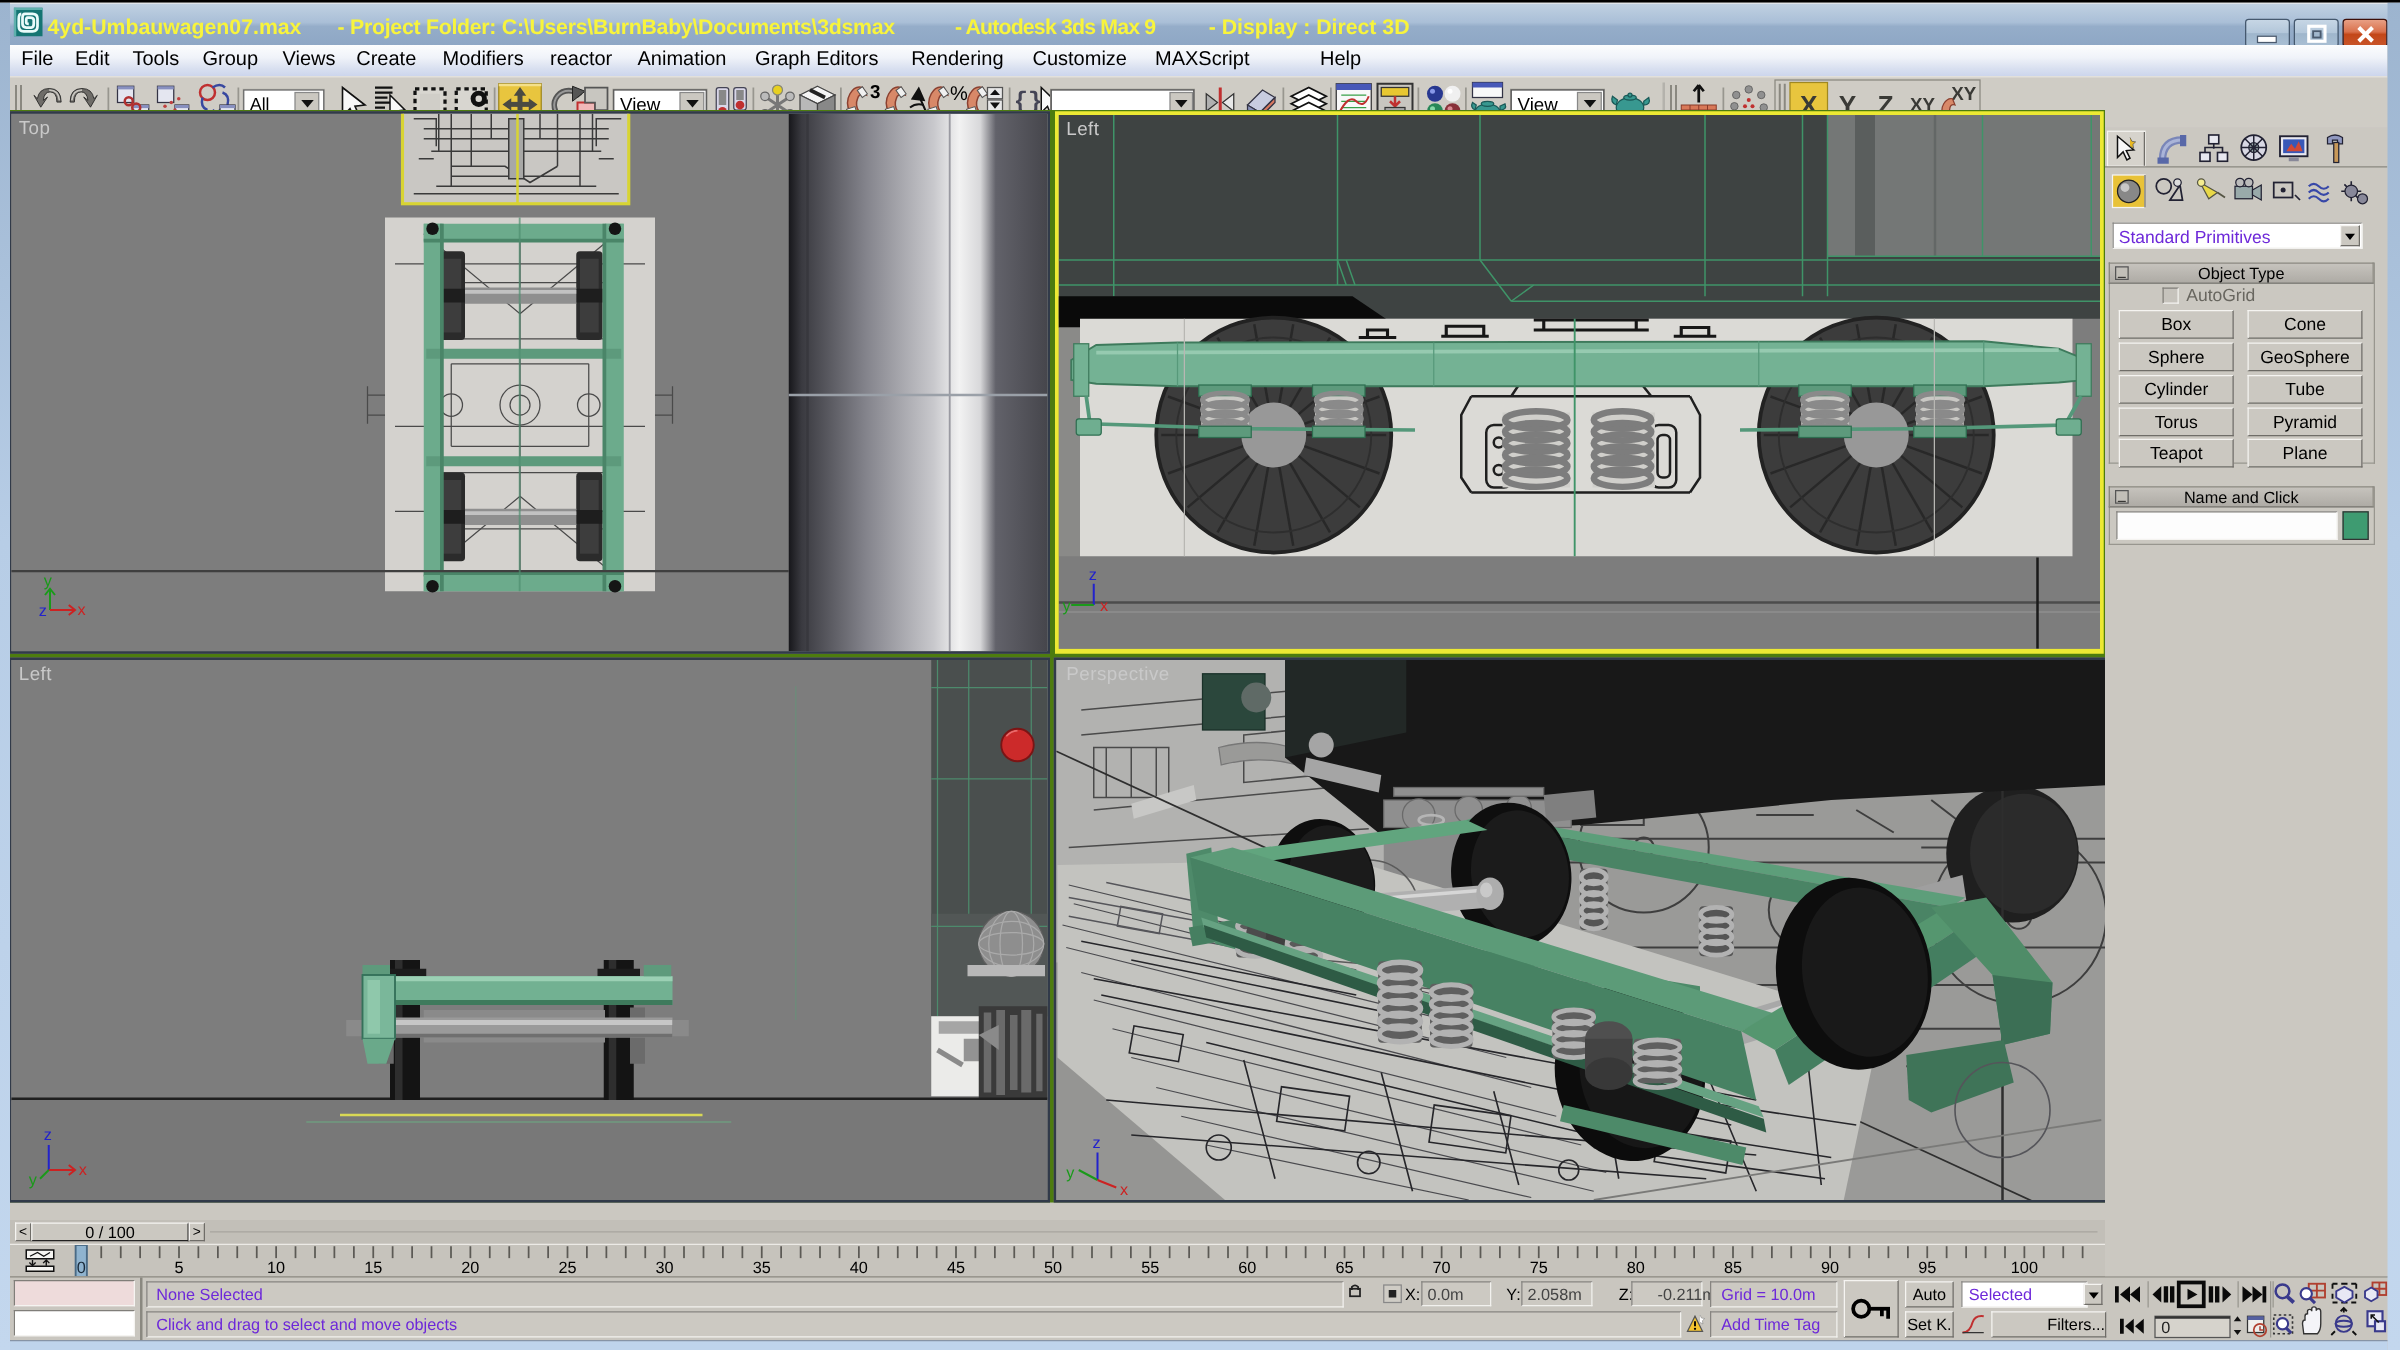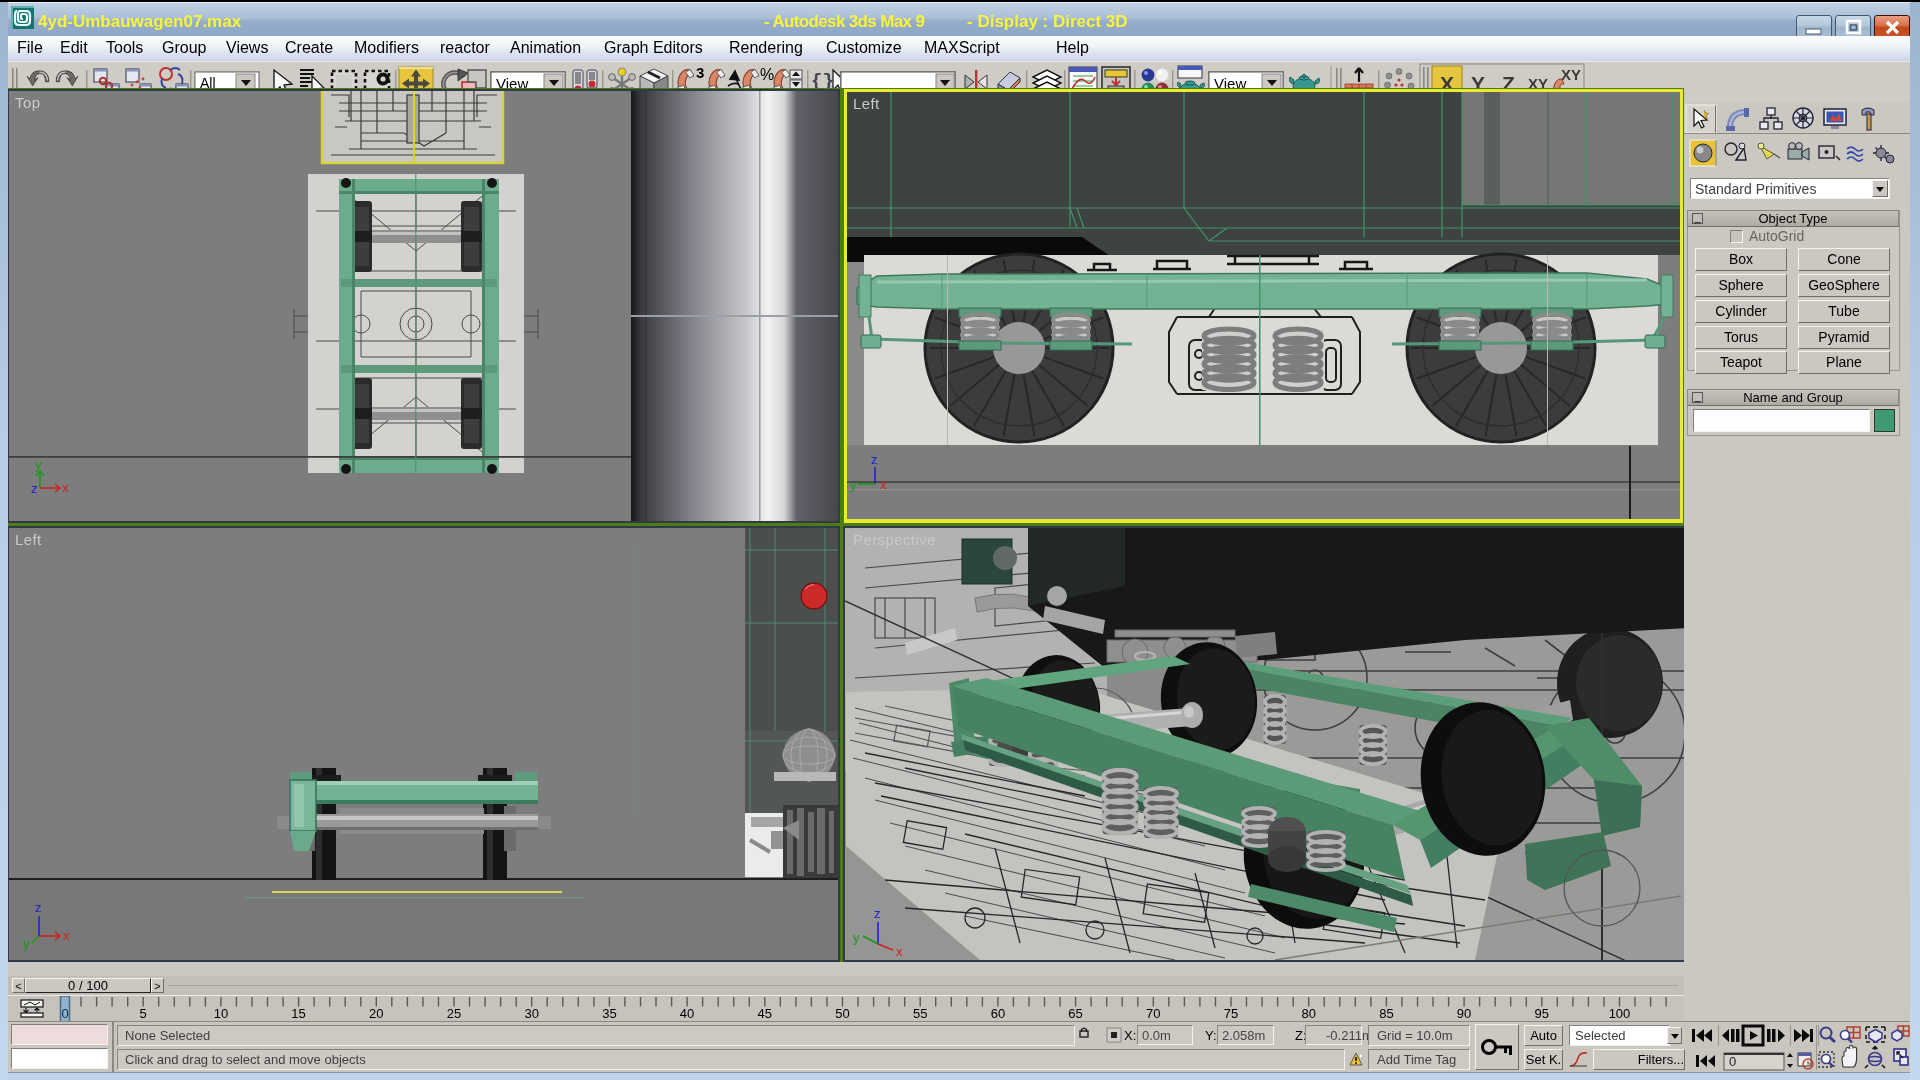--- a/index.html
+++ b/index.html
@@ -22,35 +22,36 @@
 .vp { position:absolute; background:#7d7d7d; }
 .vplabel { position:absolute; left:6px; top:3px; color:#c9c9c9; font-size:15px; letter-spacing:0.4px; z-index:5; }
 #tslider { left:8px; top:976px; width:1676px; height:19px; background:#c2bfb8; }
 #ruler { left:8px; top:995px; width:1676px; height:26px; background:#c6c3bc; border-top:1px solid #eceae6; }
 #statusz { left:8px; top:1021px; width:1912px; height:51px; background:#c9c6bf; border-top:1px solid #8a8880; }
 #cmd { left:1684px; top:102px; width:226px; height:919px; background:#cbc8c1; }
 .sunken { border-top:1px solid #807e79; border-left:1px solid #807e79; border-bottom:1px solid #f5f4f1; border-right:1px solid #f5f4f1; background:#cfccc5; }
 .raised { border-top:1px solid #f5f4f1; border-left:1px solid #f5f4f1; border-bottom:1px solid #6f6d68; border-right:1px solid #6f6d68; background:#cbc8c1; }
 .btn { position:absolute; width:92px; height:23px; font-size:14px; color:#000; text-align:center; line-height:21px; }
 .rollhead { position:absolute; left:3px; width:212px; height:17px; background:linear-gradient(180deg,#c6c3bd,#aeaba5); border:1px solid #8a8880; border-bottom-color:#6f6d68; font-size:13px; color:#000; text-align:center; line-height:15px; }
-.field { position:absolute; background:#ccc9c2; border-top:1px solid #868480; border-left:1px solid #868480; border-bottom:1px solid #f2f1ee; border-right:1px solid #f2f1ee; font-size:13px; color:#404040; }
+.field { position:absolute; background:#ccc9c2; border-top:1px solid #868480; border-left:1px solid #868480; border-bottom:1px solid #f2f1ee; border-right:1px solid #f2f1ee; font-size:13px; color:#6d28d9; }
 .stxt { position:absolute; font-size:13px; color:#000; }
 </style>
 </head>
 <body>
 <div id="root">
 
   <div id="title" class="abs">
     <svg class="abs" style="left:11px;top:3px" width="24" height="24" viewBox="0 0 24 24">
       <rect x="0" y="0" width="23" height="23" fill="#157573"></rect>
       <rect x="0" y="0" width="23" height="2" fill="#5fb0ad"></rect>
       <rect x="0" y="0" width="2" height="23" fill="#5fb0ad"></rect>
       <path d="M6 5 Q4 5 4 9 L4 15 Q4 19 8 19 L15 19 Q19 19 19 15 L19 9 Q19 5 15 5 L9 5 Q7 5 7 8 L7 13 Q7 16 10 16 L14 16 Q16 16 16 13 L16 10 Q16 8 13 8 L11 8 Q10 8 10 10 L10 12 Q10 13 12 13" fill="none" stroke="#e9fbfa" stroke-width="2.2"></path>
     </svg>
     <span style="left:38px">4yd-Umbauwagen07.max</span>
+    <span style="left:270px;letter-spacing:-0.2px">- Project Folder: C:\Users\BurnBaby\Documents\3dsmax</span>
     <span style="left:764px;letter-spacing:-0.65px">- Autodesk 3ds Max 9</span>
     <span style="left:967px">- Display : Direct 3D</span>
     <div class="wbtn" id="btnmin" style="left:1796px">
         <svg width="36" height="23">
           <rect x="9" y="13" width="15" height="5" fill="#fff" stroke="#4a5a6e"></rect>
         </svg>
       </div>
     <div class="wbtn" id="btnmax" style="left:1835px">
         <svg width="36" height="23">
           <rect x="11" y="5" width="13" height="12" fill="none" stroke="#fff" stroke-width="2.5"></rect>
@@ -1170,21 +1171,21 @@
     <div class="rollhead" style="top:108px">Object Type</div>
     <div class="abs" style="left:8px;top:111px;width:11px;height:11px;border:1px solid #555;font-size:11px;line-height:7px;text-align:center;background:#c2bfb8">_</div>
     <div class="abs sunken" style="left:46px;top:128px;width:13px;height:13px;background:#c6c3bc"></div>
     <div class="abs" style="left:65px;top:126px;font-size:14px;color:#68665f">AutoGrid</div>
     <div class="btn raised" style="left:11px;top:146px">Box</div><div class="btn raised" style="left:114px;top:146px">Cone</div>
     <div class="btn raised" style="left:11px;top:172px">Sphere</div><div class="btn raised" style="left:114px;top:172px">GeoSphere</div>
     <div class="btn raised" style="left:11px;top:198px">Cylinder</div><div class="btn raised" style="left:114px;top:198px">Tube</div>
     <div class="btn raised" style="left:11px;top:224px">Torus</div><div class="btn raised" style="left:114px;top:224px">Pyramid</div>
     <div class="btn raised" style="left:11px;top:249px">Teapot</div><div class="btn raised" style="left:114px;top:249px">Plane</div>
     <div class="abs" style="left:3px;top:287px;width:213px;height:47px;border:1px solid #98968f;border-top:none"></div>
-    <div class="rollhead" style="top:287px">Name and Group</div>
+    <div class="rollhead" style="top:287px">Name and Click</div>
     <div class="abs" style="left:8px;top:290px;width:11px;height:11px;border:1px solid #555;font-size:11px;line-height:7px;text-align:center;background:#c2bfb8">_</div>
     <div class="abs sunken" style="left:9px;top:307px;width:177px;height:23px;background:#fdfdfd"></div>
     <div class="abs" style="left:190px;top:307px;width:21px;height:23px;background:#3e9b71;border:1px solid #333"></div>
   </div>
   <div id="bl" class="abs"></div>
     <div id="br" class="abs"></div>
     <div id="bb" class="abs"></div>
   <div class="abs" style="left:0;top:0;width:1920px;height:2px;background:#000"></div>
 </div>
 

